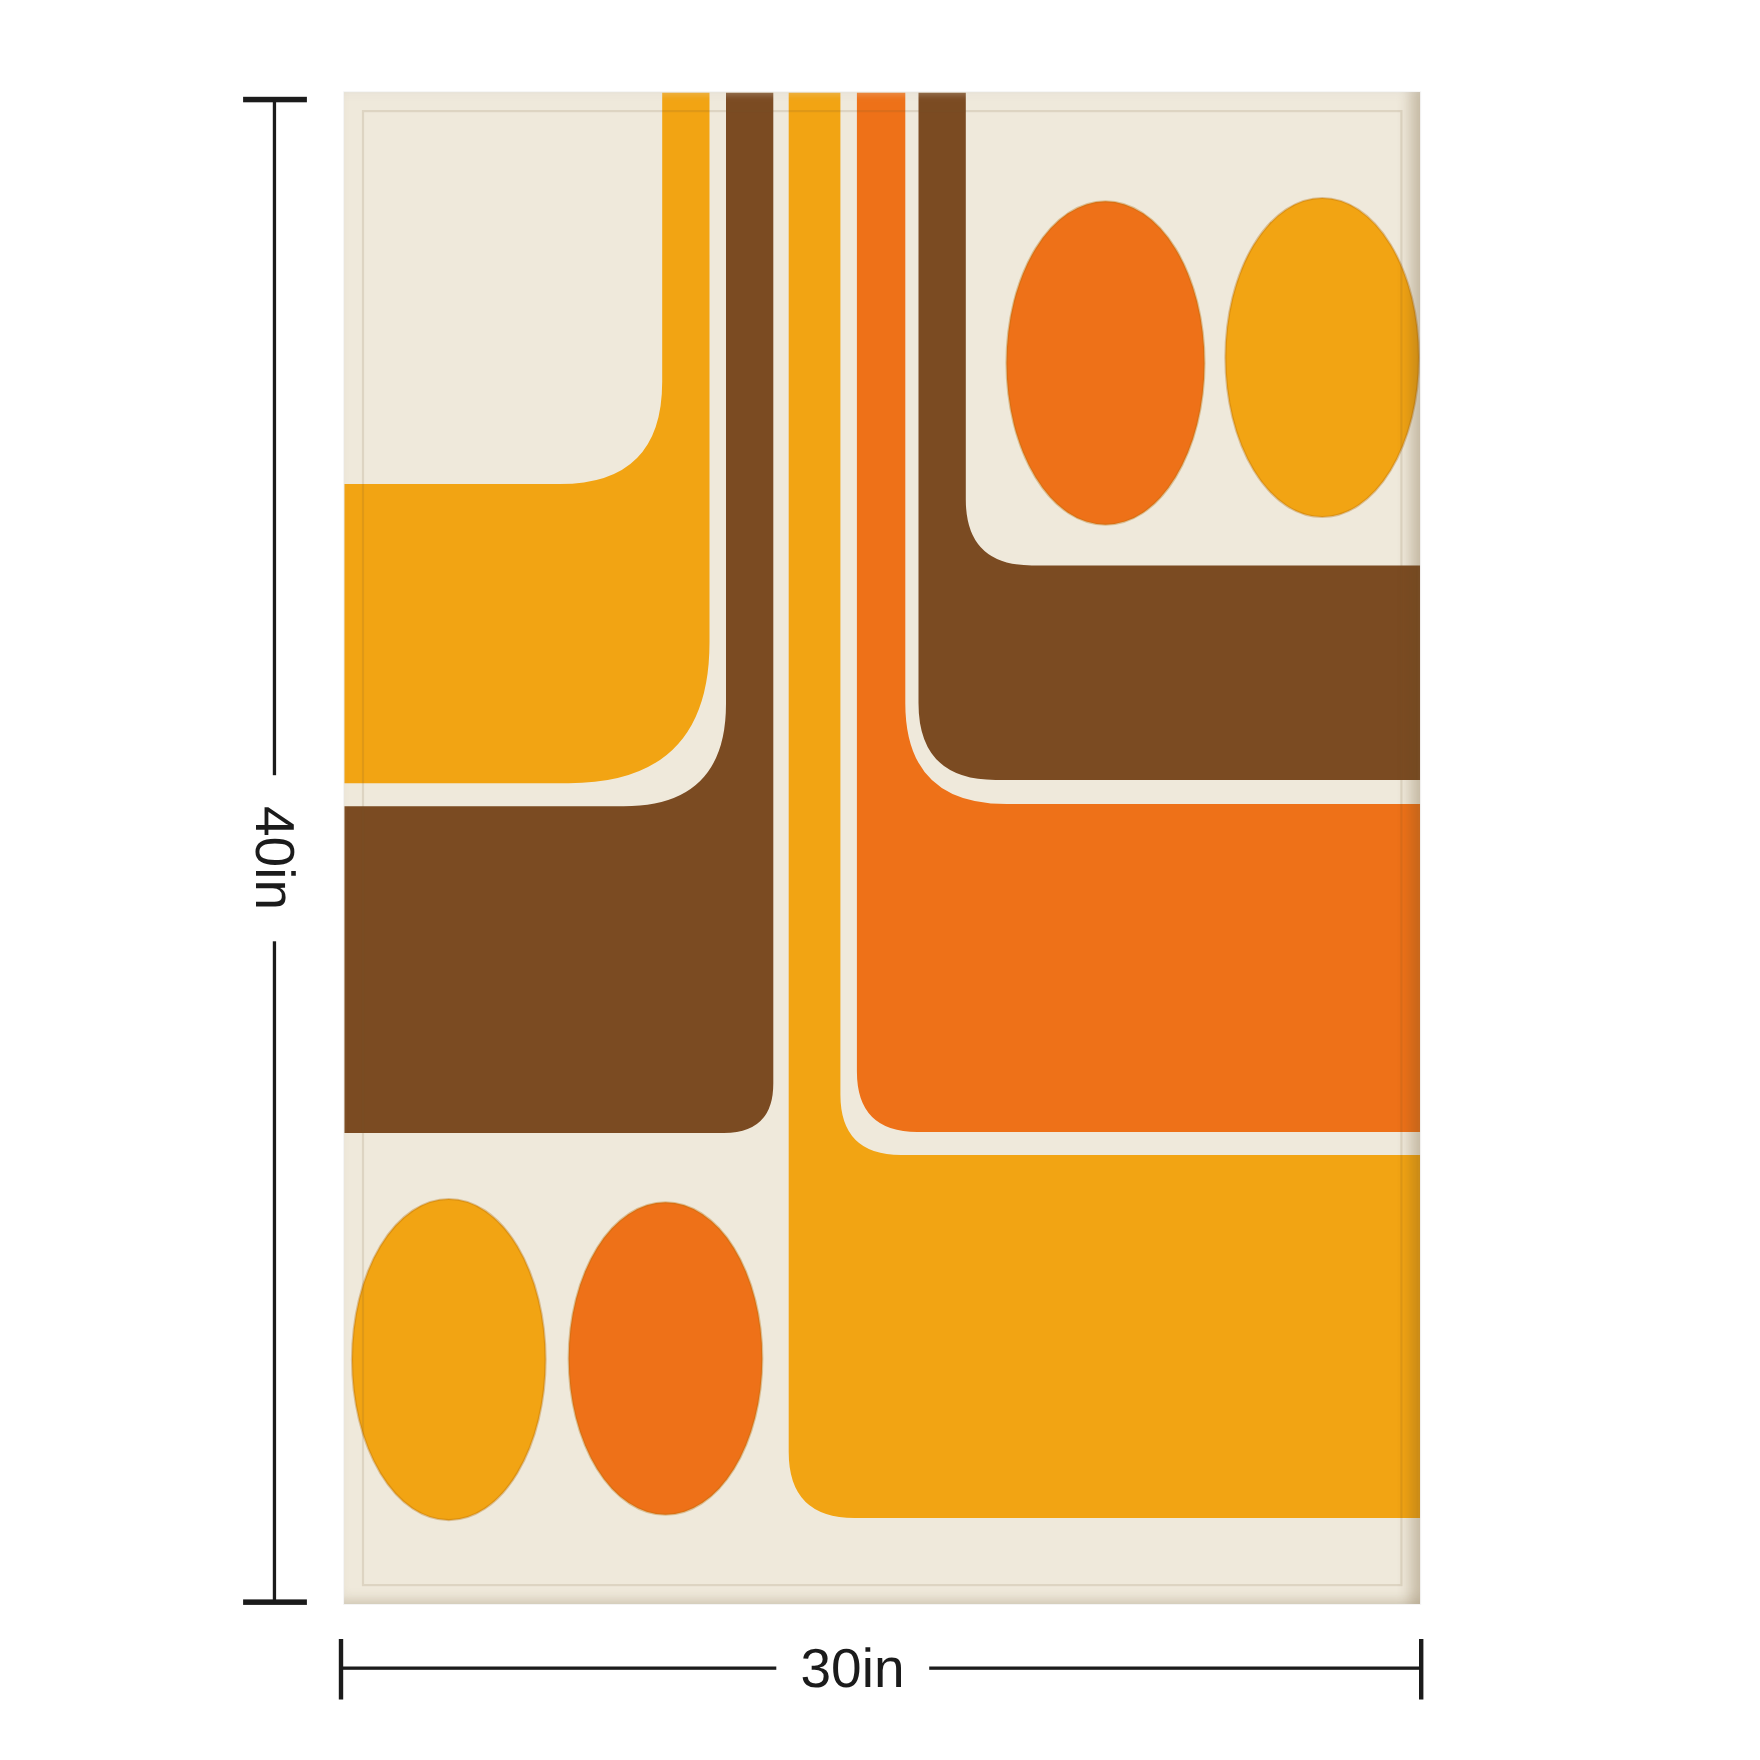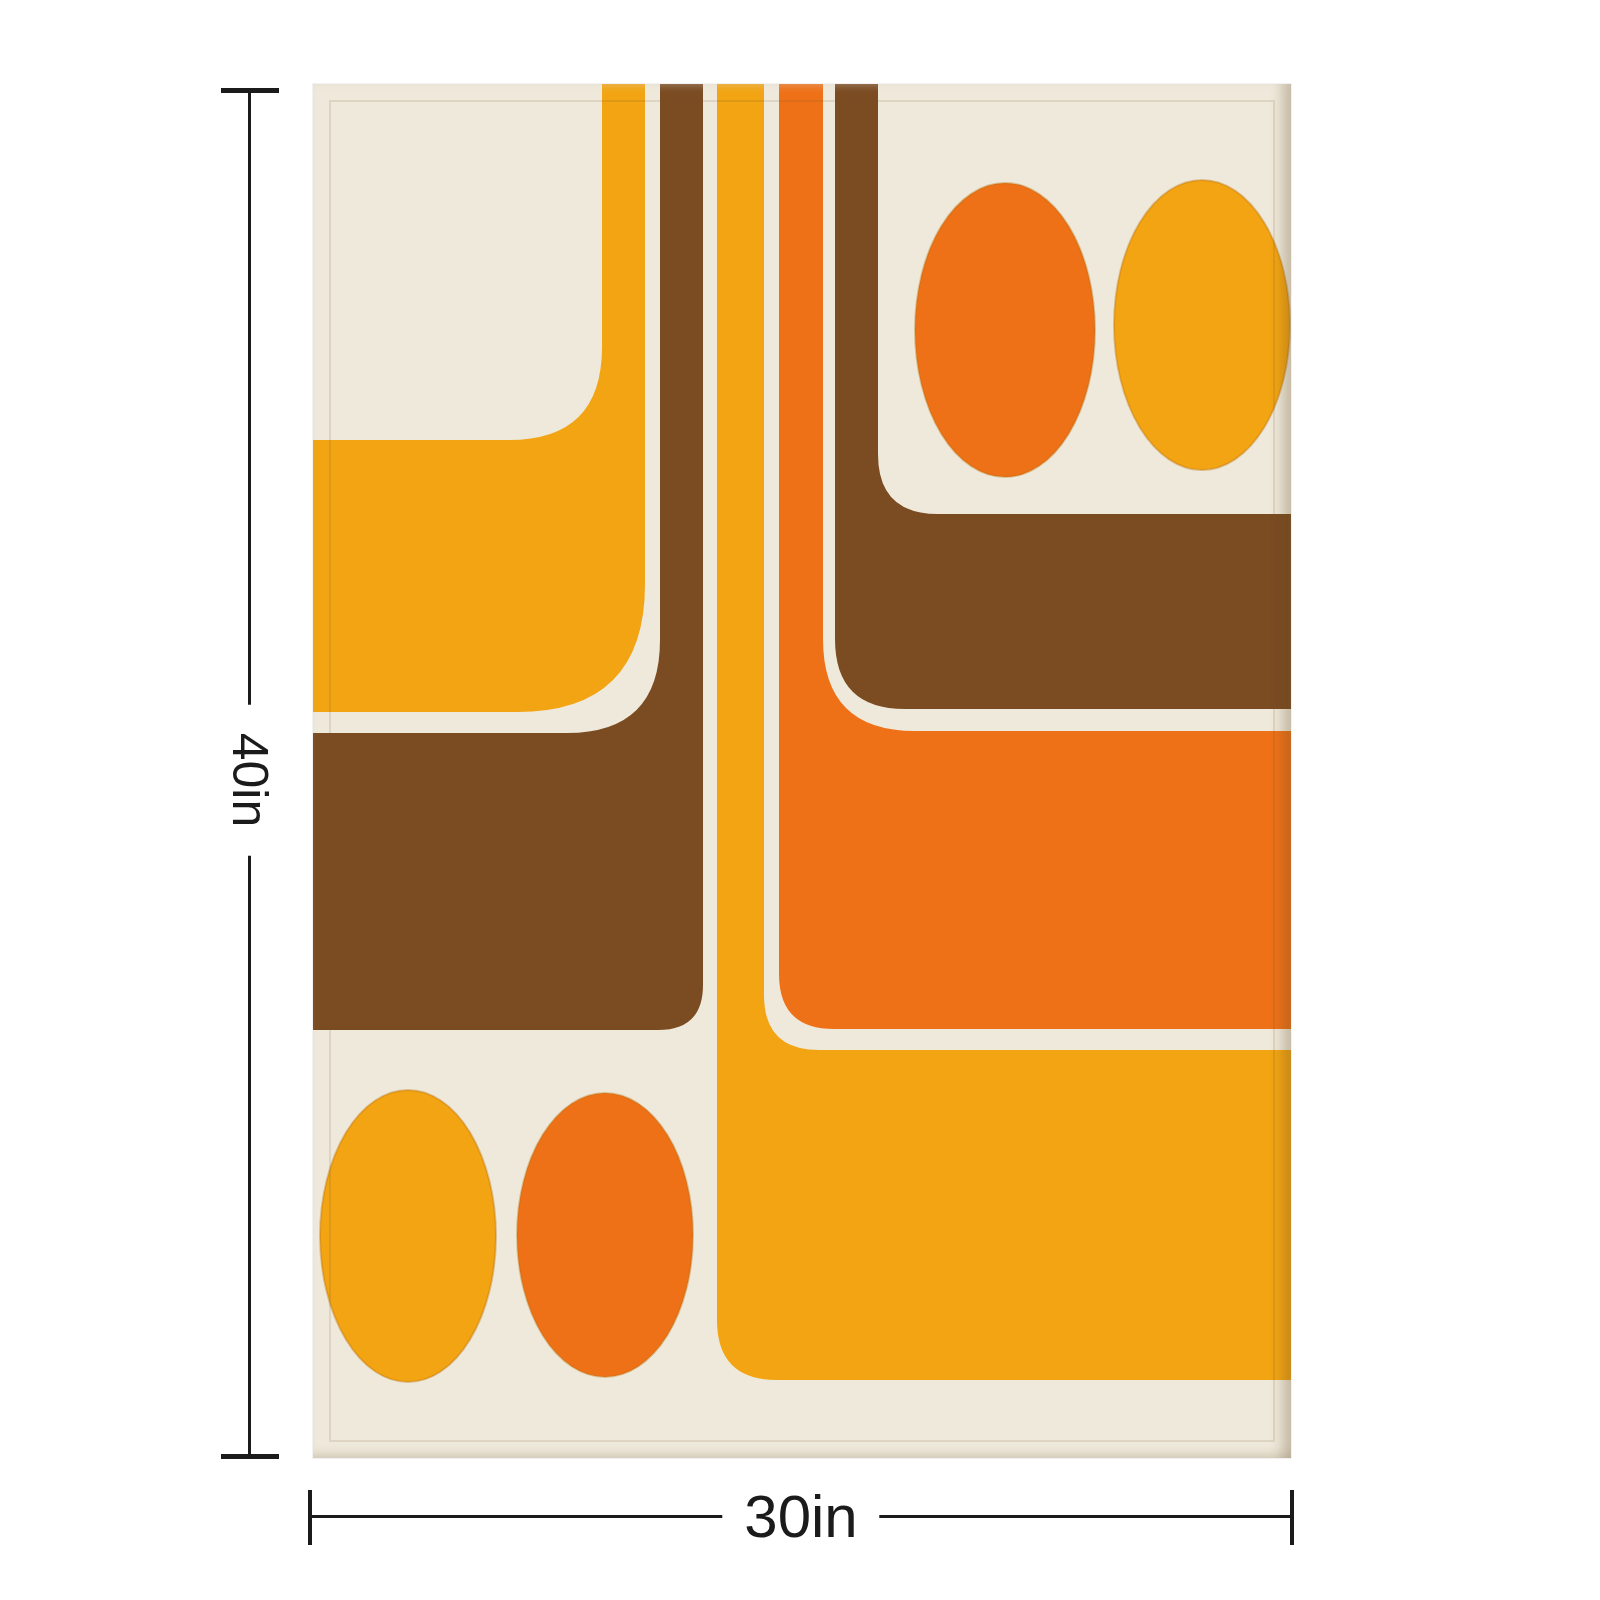--- a/index.html
+++ b/index.html
@@ -99,26 +99,26 @@
     top: 1490px;
     width: 4px;
     height: 55px;
     background: var(--line, #1b1b1b);
   }
   .tick-v.left  { left: 308px; }
   .tick-v.right { left: 1290px; }
 
   .dim-label-h {
     position: absolute;
-    left: 801px;
+    left: 775px;
     top: 1517px;
     transform: translate(-50%, -50%);
     background: var(--page-bg, #ffffff);
     color: var(--line, #1b1b1b);
-    font-size: 60px;
+    font-size: 50px;
     line-height: 1;
     padding: 6px 22px;
     white-space: nowrap;
   }
 </style>
 </head>
 <body>
 
 <div class="stage">
 

